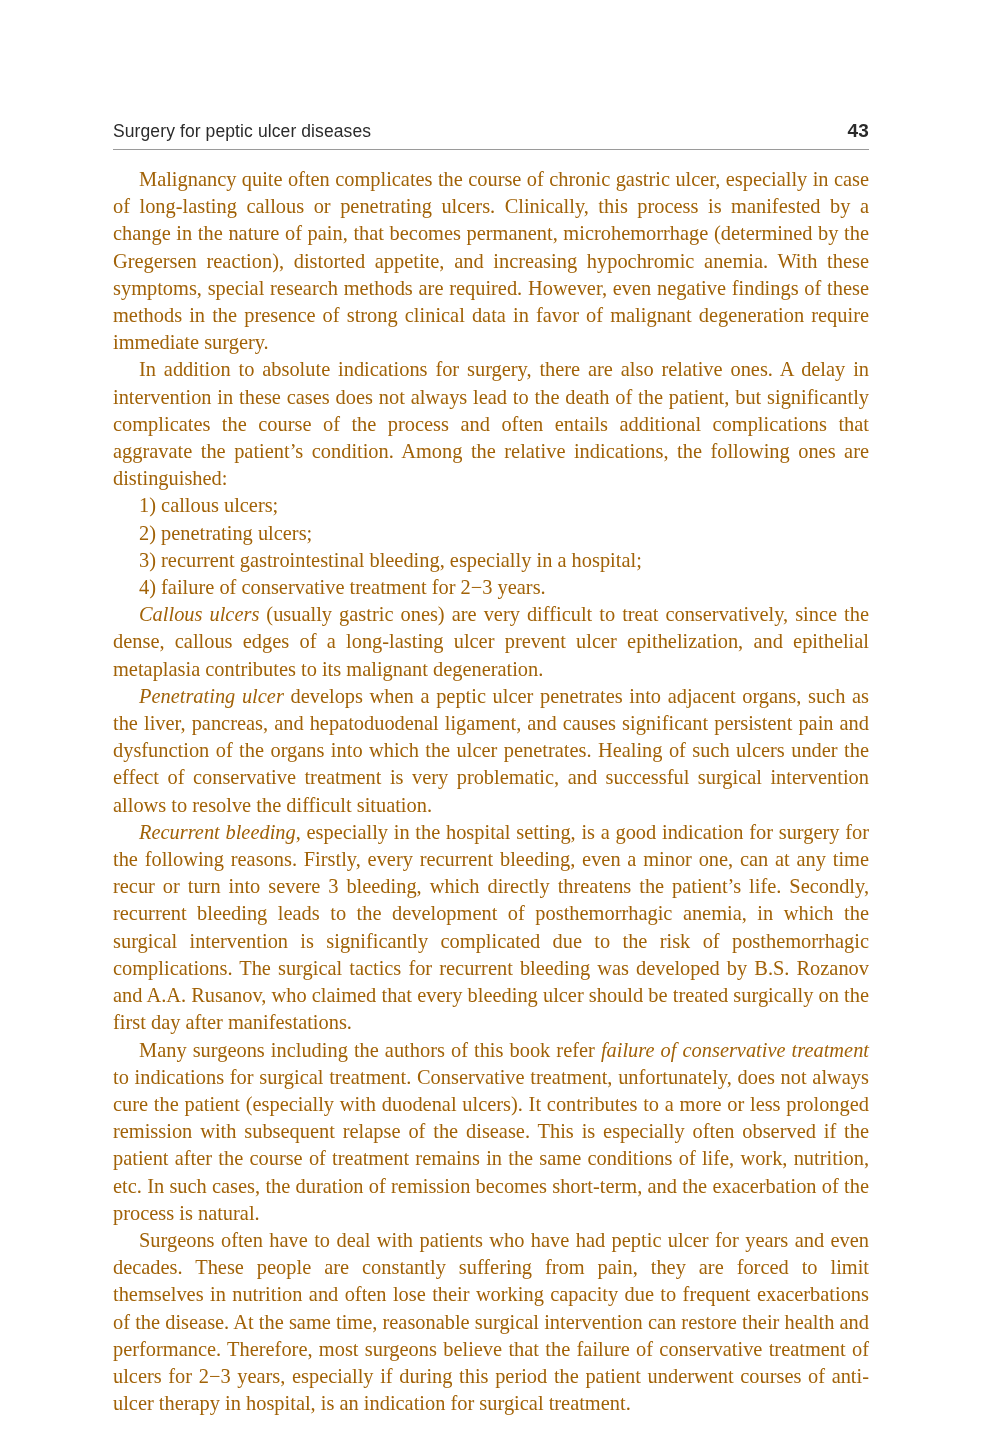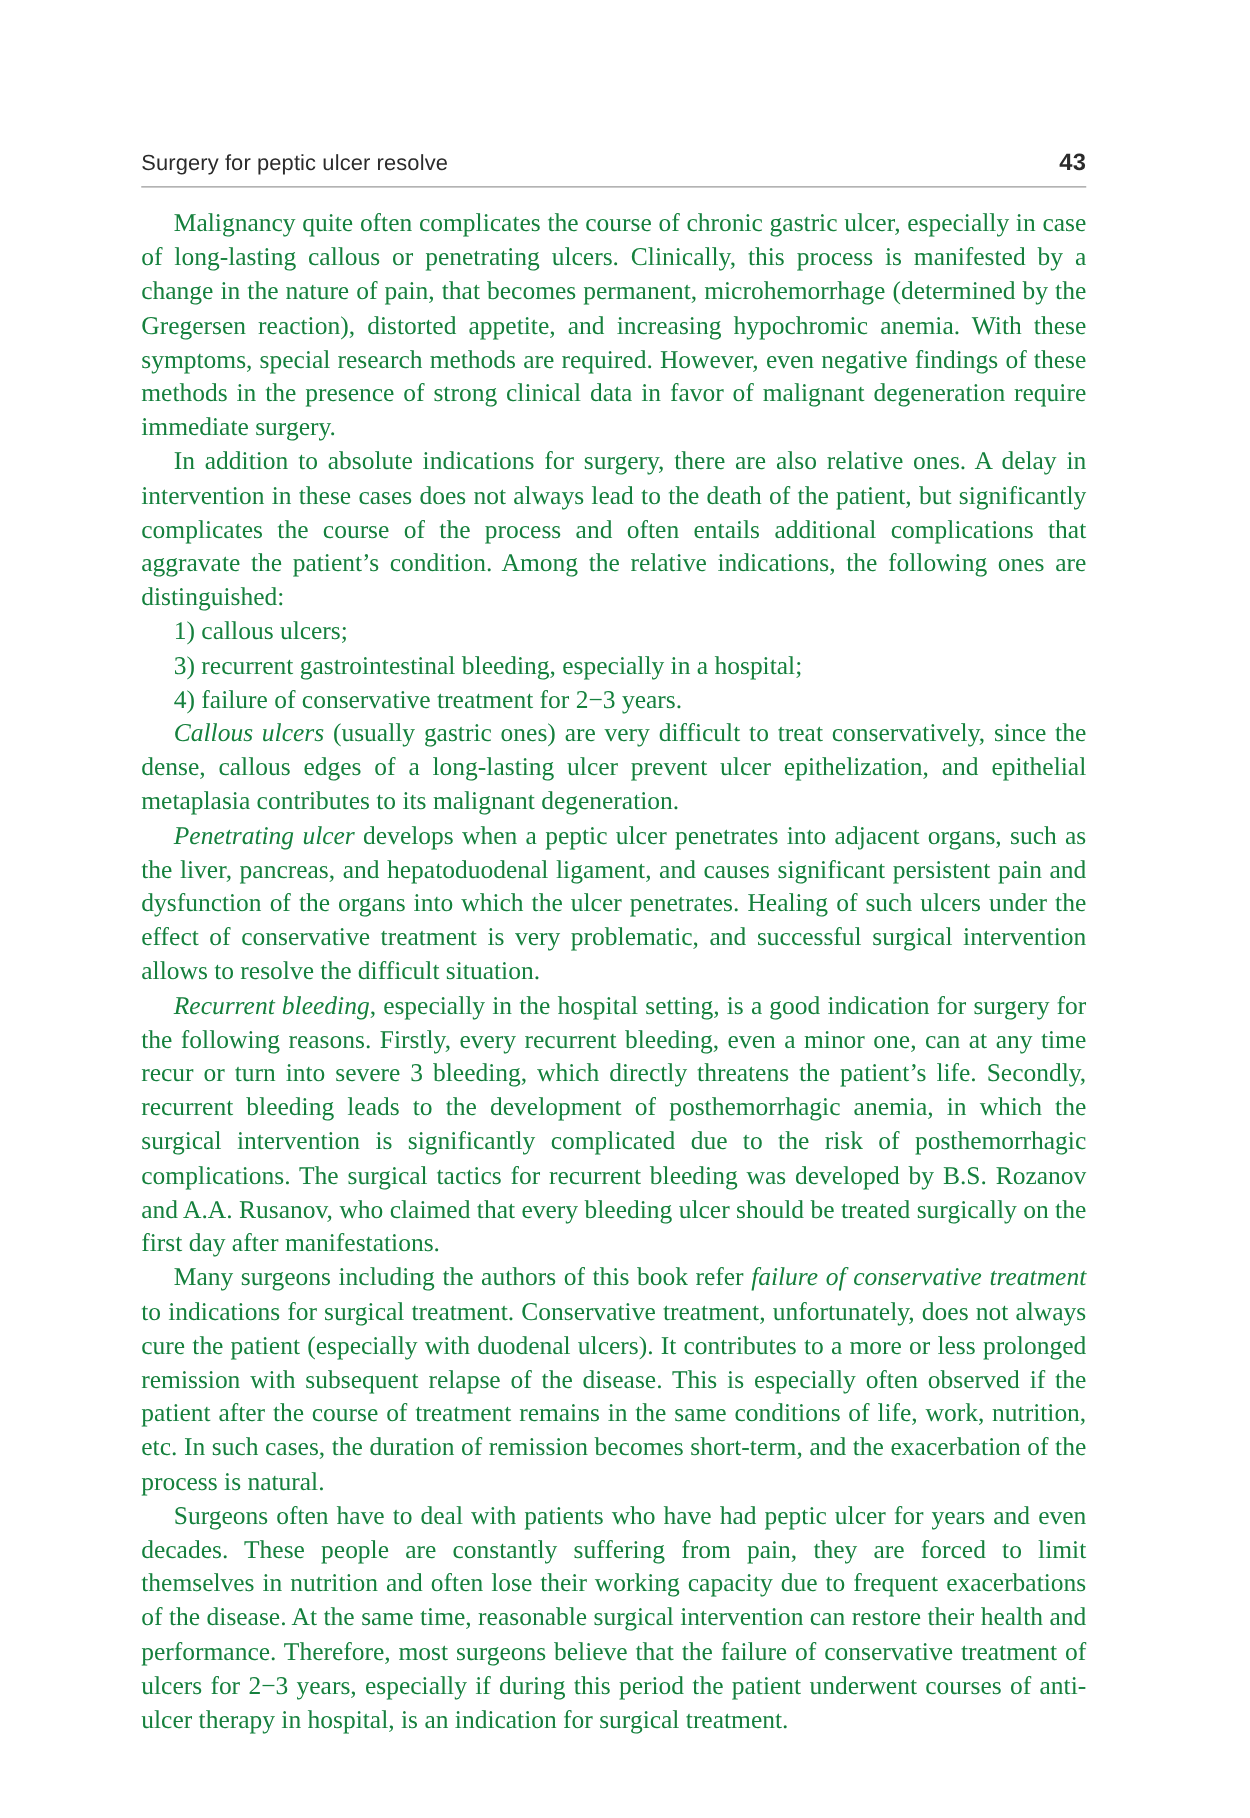--- a/index.html
+++ b/index.html
@@ -56,21 +56,21 @@
   
   .body-text {
     margin-top: 16px;
     margin-right: 9px;
     font-size: 20.4px;
     line-height: 27.2px;
     text-align: justify;
     text-justify: inter-word;
     -webkit-hyphens: none;
     hyphens: none;
-    color: #15803d;
+    color: #a16207;
   }
   .body-text p {
     margin: 0;
     text-indent: 26px;
   }
   
 
   .list-block {
     margin: 0;
     padding: 0;
@@ -88,34 +88,35 @@
   i, .ital {
     font-style: italic;
   }
 </style>
 </head>
 <body>
 
 <div class="page">
 
   <div class="running-head">
-    <span class="running-head-title">Surgery for peptic ulcer resolve</span>
+    <span class="running-head-title">Surgery for peptic ulcer diseases</span>
     <span class="running-head-folio">43</span>
   </div>
 
   <div class="head-rule"></div>
 
   <div class="body-text">
 
     <p>Malignancy quite often complicates the course of chronic gastric ulcer, especially in case of long-lasting callous or penetrating ulcers. Clinically, this process is manifested by a change in the nature of pain, that becomes permanent, microhemorrhage (determined by the Gregersen reaction), distorted appetite, and increasing hypochromic anemia. With these symptoms, special research methods are required. However, even negative findings of these methods in the presence of strong clinical data in favor of malignant degeneration require immediate surgery.</p>
 
     <p>In addition to absolute indications for surgery, there are also relative ones. A delay in intervention in these cases does not always lead to the death of the patient, but significantly complicates the course of the process and often entails additional complications that aggravate the patient’s condition. Among the relative indications, the following ones are distinguished:</p>
 
     <ul class="list-block">
       <li>1) callous ulcers;</li>
+      <li>2) penetrating ulcers;</li>
       <li>3) recurrent gastrointestinal bleeding, especially in a hospital;</li>
       <li>4) failure of conservative treatment for 2−3 years.</li>
     </ul>
 
     <p><i class="ital">Callous ulcers</i><span> (usually gastric ones) are very difficult to treat conservatively, since the dense, callous edges of a long-lasting ulcer prevent ulcer epithelization, and epithelial metaplasia contributes to its malignant degeneration.</span></p>
 
     <p><i class="ital">Penetrating ulcer</i><span> develops when a peptic ulcer penetrates into adjacent organs, such as the liver, pancreas, and hepatoduodenal ligament, and causes significant persistent pain and dysfunction of the organs into which the ulcer penetrates. Healing of such ulcers under the effect of conservative treatment is very problematic, and successful surgical intervention allows to resolve the difficult situation.</span></p>
 
     <p><i class="ital">Recurrent bleeding</i><span>, especially in the hospital setting, is a good indication for surgery for the following reasons. Firstly, every recurrent bleeding, even a minor one, can at any time recur or turn into severe 3 bleeding, which directly threatens the patient’s life. Secondly, recurrent bleeding leads to the development of posthemorrhagic anemia, in which the surgical intervention is significantly complicated due to the risk of posthemorrhagic complications. The surgical tactics for recurrent bleeding was developed by B.S. Rozanov and A.A. Rusanov, who claimed that every bleeding ulcer should be treated surgically on the first day after manifestations.</span></p>
 

